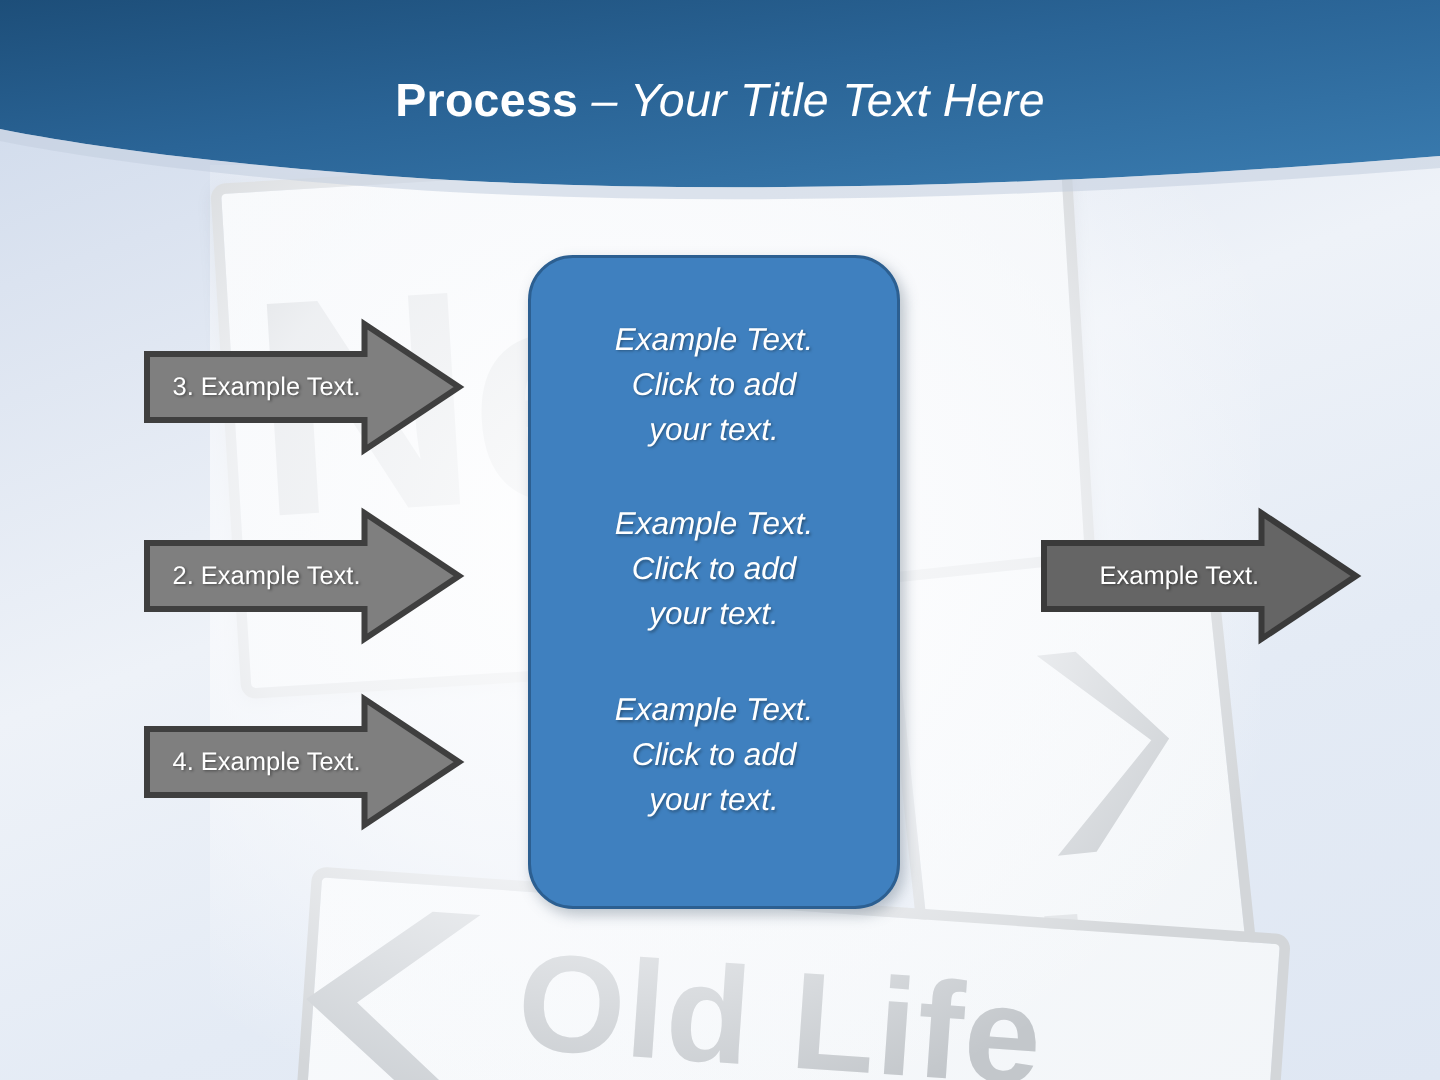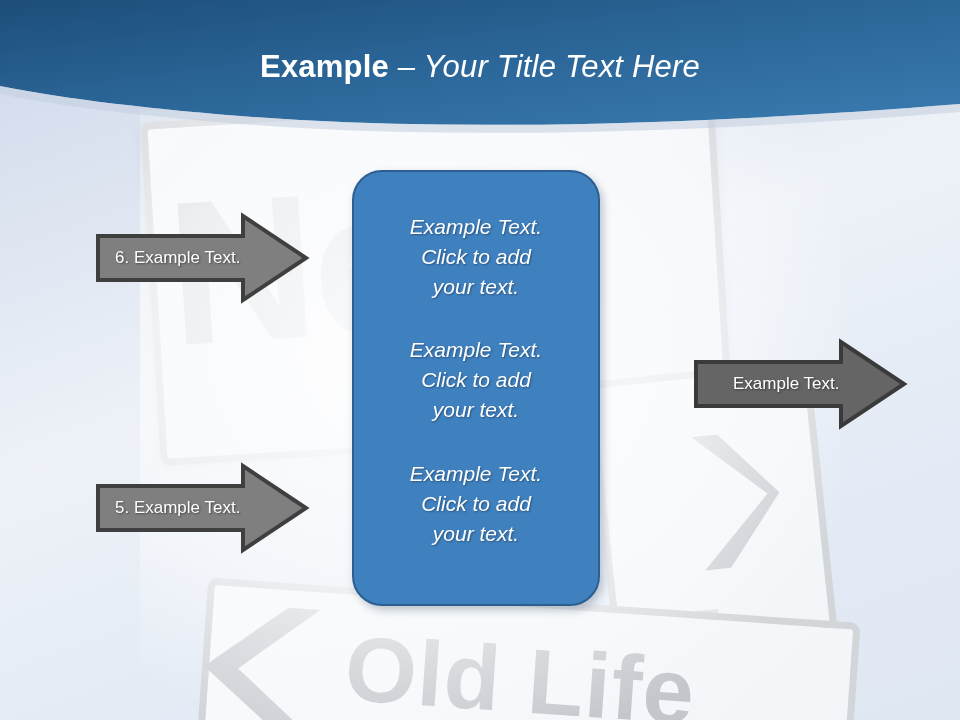--- a/index.html
+++ b/index.html
@@ -203,37 +203,43 @@
         <linearGradient id="hdrGrad" x1="0" y1="0" x2="1" y2="1">
           <stop offset="0%" stop-color="#1d4e79"></stop>
           <stop offset="45%" stop-color="#2a6496"></stop>
           <stop offset="100%" stop-color="#3a7cb0"></stop>
         </linearGradient>
       </defs>
       <path d="M0,0 L960,0 L960,104 C760,120 520,132 300,120 C180,113 70,100 0,86 Z" fill="url(#hdrGrad)"></path>
       <path d="M0,86 C70,100 180,113 300,120 C520,132 760,120 960,104 L960,112 C760,128 520,140 300,128 C180,121 70,108 0,94 Z" fill="#c3cede" opacity="0.55"></path>
     </svg>
     <div class="header-title">
-      <span class="t-bold">Example</span><span class="t-light"> – Your Title Text Here</span>
+      <span class="t-bold">Process</span><span class="t-light"> – Your Title Text Here</span>
     </div>
   </div>
 
   <div class="arrow arrow-left" style="left:95px; top:212px; width:215px; height:92px;">
     <svg width="215" height="92" viewBox="0 0 215 92">
       <polygon points="3,24 148,24 148,4 211,46 148,88 148,68 3,68" fill="#7f7f7f" stroke="#3f3f3f" stroke-width="4" stroke-linejoin="miter"></polygon>
     </svg>
-    <div class="label">6. Example Text.</div>
-  </div>
-
+    <div class="label">3. Example Text.</div>
+  </div>
+
+  <div class="arrow arrow-left" style="left:95px; top:338px; width:215px; height:92px;">
+    <svg width="215" height="92" viewBox="0 0 215 92">
+      <polygon points="3,24 148,24 148,4 211,46 148,88 148,68 3,68" fill="#7f7f7f" stroke="#3f3f3f" stroke-width="4" stroke-linejoin="miter"></polygon>
+    </svg>
+    <div class="label">2. Example Text.</div>
+  </div>
 
   <div class="arrow arrow-left" style="left:95px; top:462px; width:215px; height:92px;">
     <svg width="215" height="92" viewBox="0 0 215 92">
       <polygon points="3,24 148,24 148,4 211,46 148,88 148,68 3,68" fill="#7f7f7f" stroke="#3f3f3f" stroke-width="4" stroke-linejoin="miter"></polygon>
     </svg>
-    <div class="label">5. Example Text.</div>
+    <div class="label">4. Example Text.</div>
   </div>
 
   <div class="center-box">
     <div class="cb-block">Example Text.
 Click  to add
 your text.</div>
     <div class="cb-block">Example Text.
 Click  to add
 your text.</div>
     <div class="cb-block">Example Text.

